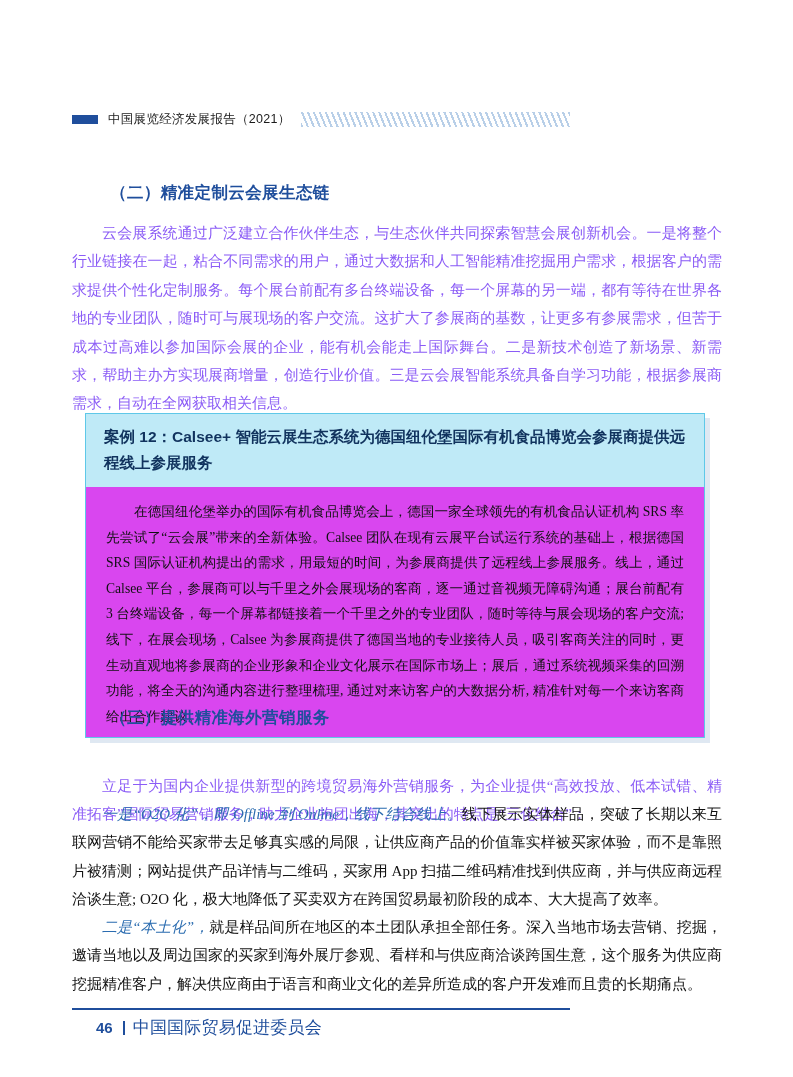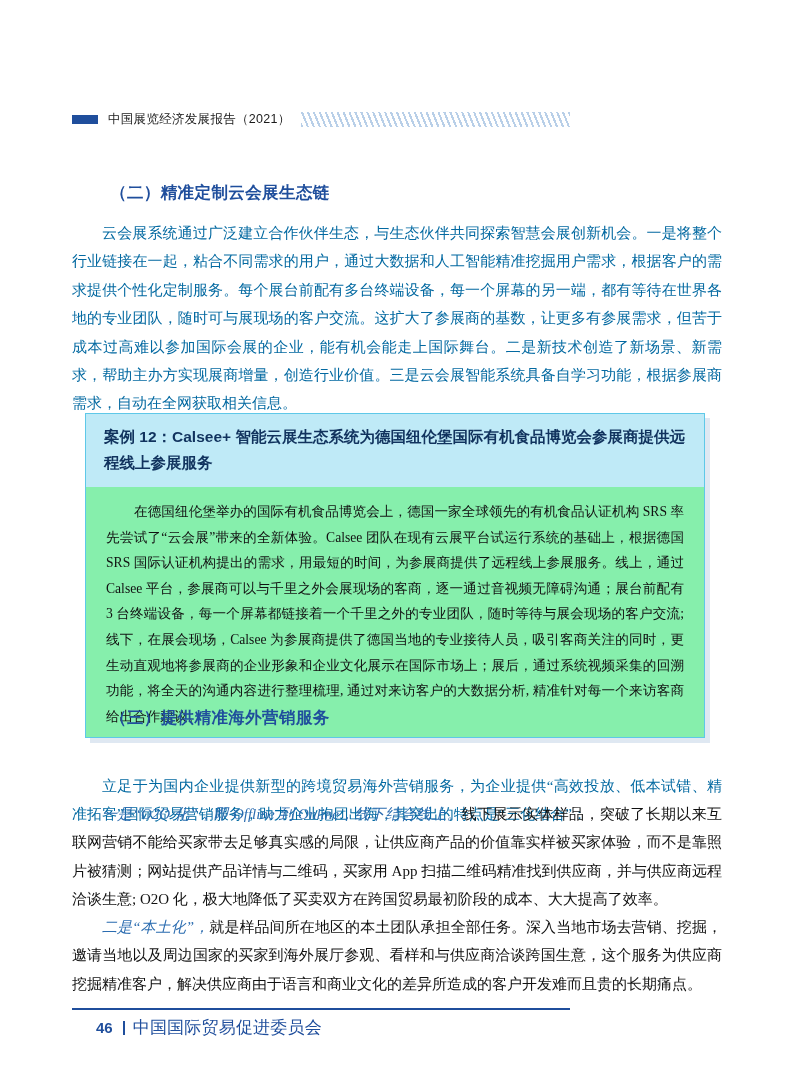--- a/index.html
+++ b/index.html
@@ -76,21 +76,21 @@
   
   .para {
     position: absolute;
     left: 72px;
     width: 650px;
     font-size: 15px;
     line-height: 28.4px;
     text-align: justify;
     text-justify: inter-ideograph;
     text-indent: 30px;
-    color: #0369a1;
+    color: #8b5cf6;
   }
   #para-1 { top: 219px; }
   #para-3 { top: 744px; margin-top: 28px; }
 
   .para-blue {
     position: absolute;
     left: 72px;
     width: 650px;
     font-size: 15px;
     line-height: 28.4px;
@@ -108,21 +108,21 @@
   }
 
   
   .case-box {
     position: absolute;
     left: 85px;
     top: 413px;
     width: 620px;
     box-sizing: border-box;
     border: 1px solid #5ec8e8;
-    background: #86efac;
+    background: #d946ef;
     box-shadow: 5px 5px 0 0 #dfe8f2;
   }
   .case-title {
     background: #bfeaf7;
     padding: 10px 18px 11px 18px;
     font-family: "Liberation Sans", "DejaVu Sans", sans-serif;
     font-weight: bold;
     font-size: 15.5px;
     line-height: 26px;
     color: #11335e;

